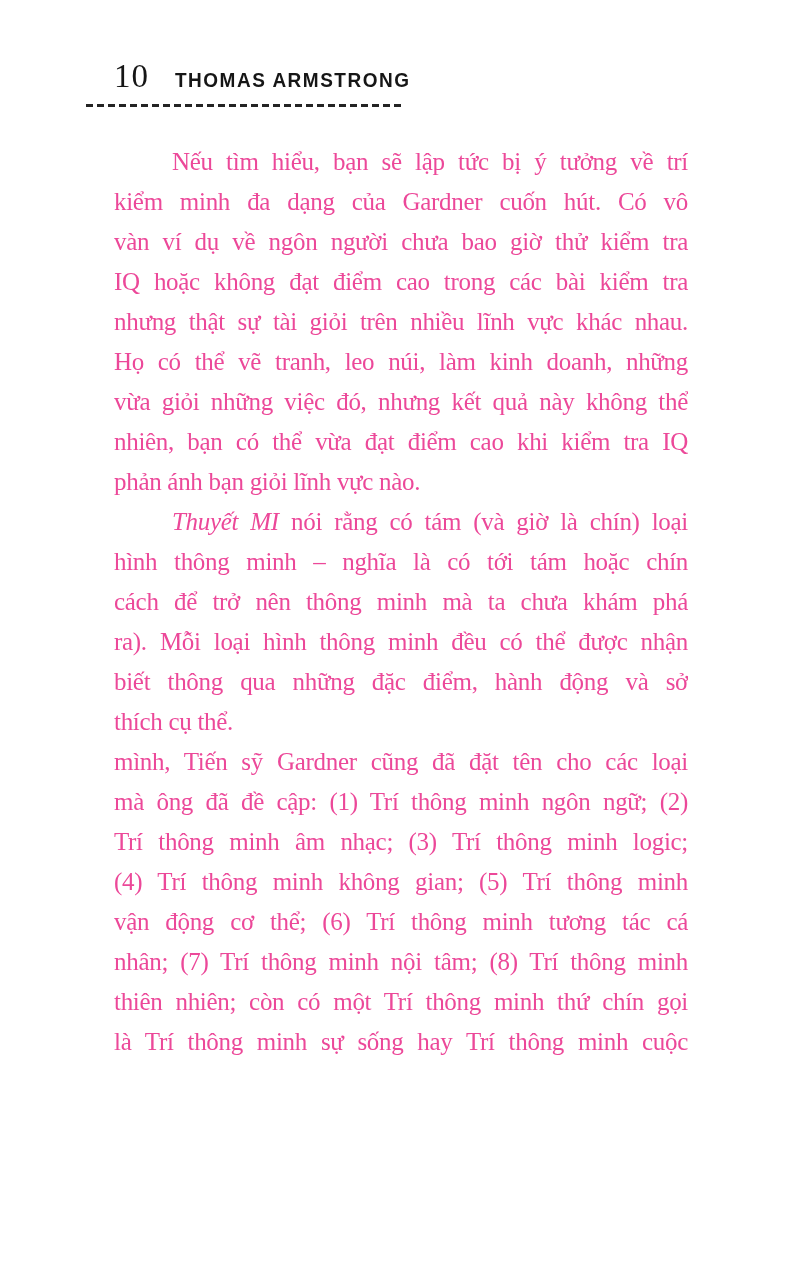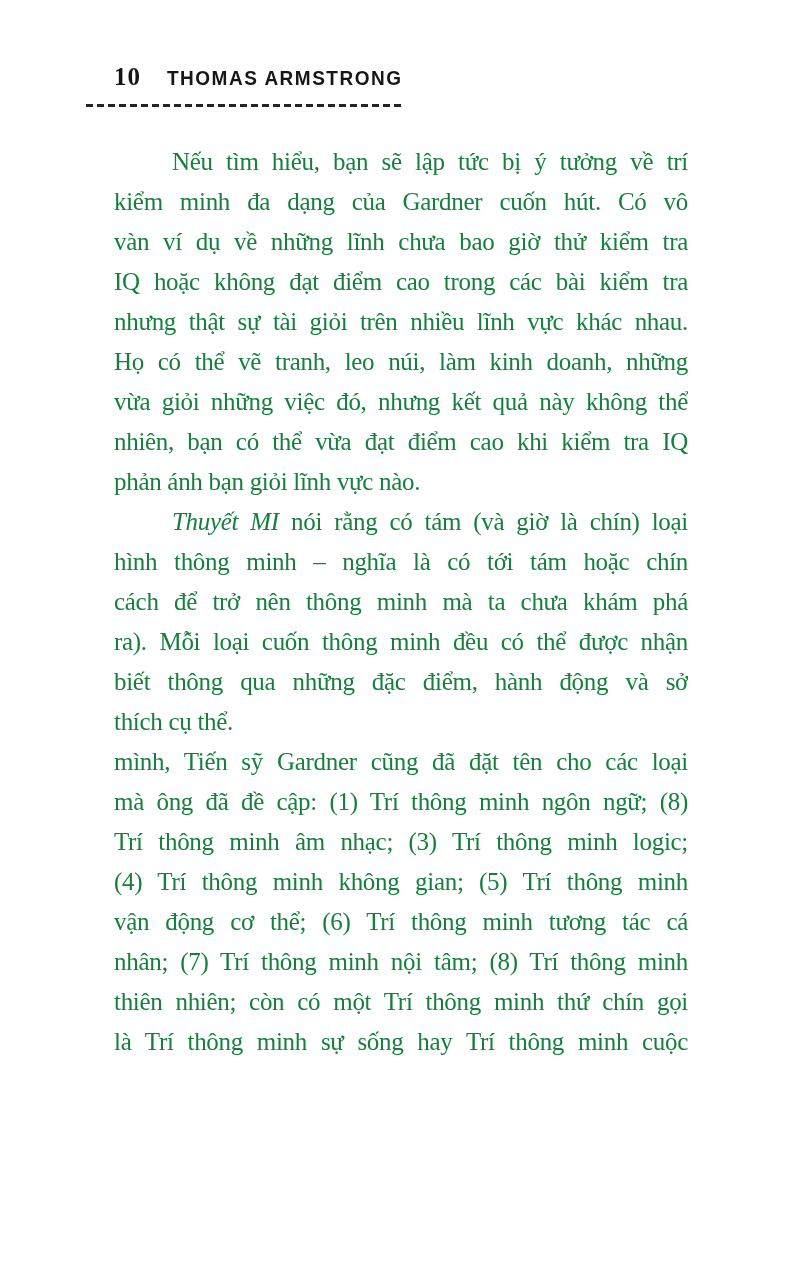--- a/index.html
+++ b/index.html
@@ -16,23 +16,23 @@
   .header {
     position: absolute;
     left: 114px;
     top: 60px;
     display: flex;
     align-items: baseline;
     gap: 26px;
   }
   .page-num {
     font-family: "Liberation Serif", serif;
-    font-size: 25px;
+    font-size: 33px;
     line-height: 33px;
-    font-weight: 700;
+    font-weight: 400;
     letter-spacing: 1px;
   }
   .author {
     font-family: "Liberation Sans", sans-serif;
     font-weight: 700;
     font-size: 19px;
     letter-spacing: 1.5px;
     transform: scaleY(1.05);
     transform-origin: left bottom;
   }
@@ -46,21 +46,21 @@
   }
   
   .page-body {
     position: absolute;
     left: 114px;
     top: 142px;
     width: 574px;
     font-family: "Liberation Serif", serif;
     font-size: 25px;
     letter-spacing: -0.3px;
-    color: #15803d;
+    color: #ec4899;
   }
   .paragraph { margin: 0; }
   .paragraph + .paragraph { }
   .line {
     height: 40px;
     line-height: 40px;
     text-align: justify;
     text-align-last: justify;
     white-space: normal;
     overflow: hidden;
@@ -78,41 +78,41 @@
     <span class="page-num">10</span>
     <span class="author">THOMAS ARMSTRONG</span>
   </div>
   <div class="dash-rule"></div>
 
   <div class="page-body">
 
     <div class="paragraph">
       <div class="line indent">Nếu tìm hiểu, bạn sẽ lập tức bị ý tưởng về trí</div>
       <div class="line">kiểm minh đa dạng của Gardner cuốn hút. Có vô</div>
-      <div class="line">vàn ví dụ về những lĩnh chưa bao giờ thử kiểm tra</div>
+      <div class="line">vàn ví dụ về ngôn người chưa bao giờ thử kiểm tra</div>
       <div class="line">IQ hoặc không đạt điểm cao trong các bài kiểm tra</div>
       <div class="line">nhưng thật sự tài giỏi trên nhiều lĩnh vực khác nhau.</div>
       <div class="line">Họ có thể vẽ tranh, leo núi, làm kinh doanh, những</div>
       <div class="line">vừa giỏi những việc đó, nhưng kết quả này không thể</div>
       <div class="line">nhiên, bạn có thể vừa đạt điểm cao khi kiểm tra IQ</div>
       <div class="line flush">phản ánh bạn giỏi lĩnh vực nào.</div>
     </div>
 
     <div class="paragraph">
       <div class="line indent"><em>Thuyết MI</em> <span>nói rằng có tám (và giờ là chín) loại</span></div>
       <div class="line">hình thông minh – nghĩa là có tới tám hoặc chín</div>
       <div class="line">cách để trở nên thông minh mà ta chưa khám phá</div>
-      <div class="line">ra). Mỗi loại cuốn thông minh đều có thể được nhận</div>
+      <div class="line">ra). Mỗi loại hình thông minh đều có thể được nhận</div>
       <div class="line">biết thông qua những đặc điểm, hành động và sở</div>
       <div class="line flush">thích cụ thể.</div>
     </div>
 
     <div class="paragraph">
       <div class="line">mình, Tiến sỹ Gardner cũng đã đặt tên cho các loại</div>
-      <div class="line">mà ông đã đề cập: (1) Trí thông minh ngôn ngữ; (8)</div>
+      <div class="line">mà ông đã đề cập: (1) Trí thông minh ngôn ngữ; (2)</div>
       <div class="line">Trí thông minh âm nhạc; (3) Trí thông minh logic;</div>
       <div class="line">(4) Trí thông minh không gian; (5) Trí thông minh</div>
       <div class="line">vận động cơ thể; (6) Trí thông minh tương tác cá</div>
       <div class="line">nhân; (7) Trí thông minh nội tâm; (8) Trí thông minh</div>
       <div class="line">thiên nhiên; còn có một Trí thông minh thứ chín gọi</div>
       <div class="line">là Trí thông minh sự sống hay Trí thông minh cuộc</div>
     </div>
 
   </div>
 </div>

